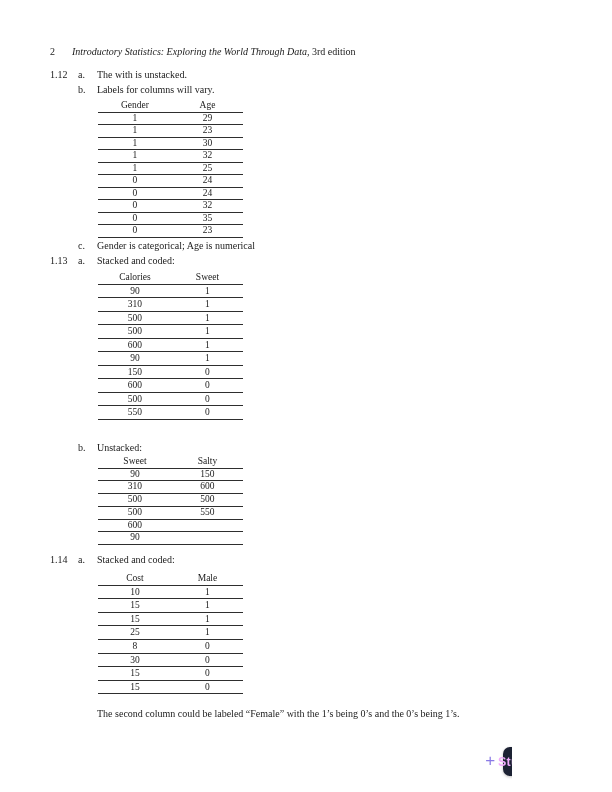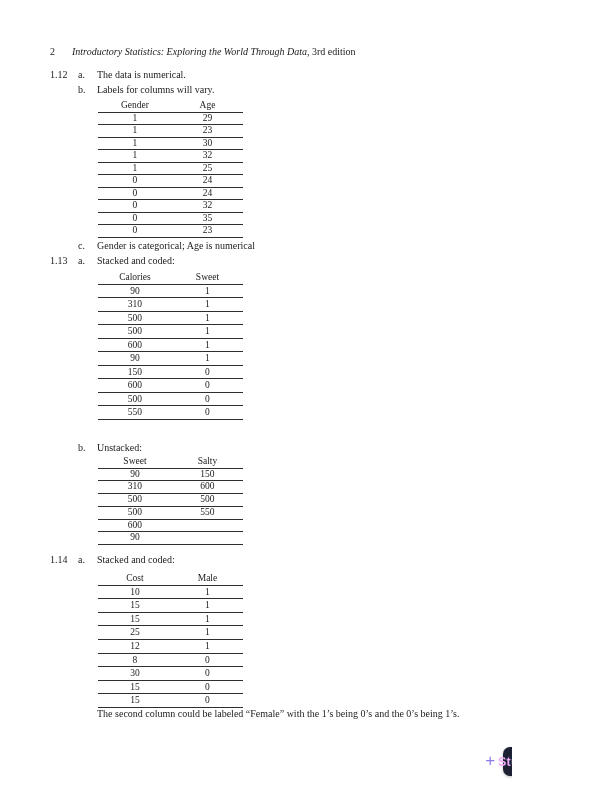--- a/index.html
+++ b/index.html
@@ -59,21 +59,21 @@
 
 <div class="page">
 
   <div class="runhead">
     <span class="pgnum">2</span><span class="book-title">Introductory Statistics: Exploring the World Through Data</span><span>, 3rd edition</span>
   </div>
 
   <div class="pline" style="top:69px">
     <span class="pnum">1.12</span>
     <span class="pletter">a.</span>
-    <span class="ptext">The data is numerical.</span>
+    <span class="ptext">The with is unstacked.</span>
   </div>
 
   <div class="pline" style="top:84px">
     <span class="pletter">b.</span>
     <span class="ptext">Labels for columns will vary.</span>
   </div>
 
   <table class="datatable t1" style="left:98px;top:100px">
     <thead>
       <tr>
@@ -252,24 +252,20 @@
         </tr>
         <tr>
           <td>15</td>
           <td>1</td>
         </tr>
         <tr>
           <td>25</td>
           <td>1</td>
         </tr>
         <tr>
-          <td>12</td>
-          <td>1</td>
-        </tr>
-        <tr>
           <td>8</td>
           <td>0</td>
         </tr>
         <tr>
           <td>30</td>
           <td>0</td>
         </tr>
         <tr>
           <td>15</td>
           <td>0</td>

